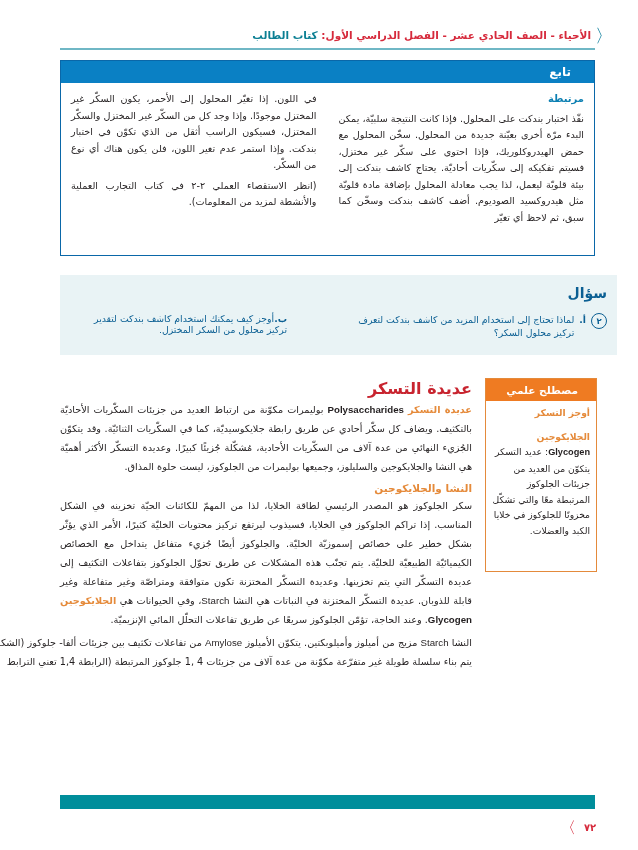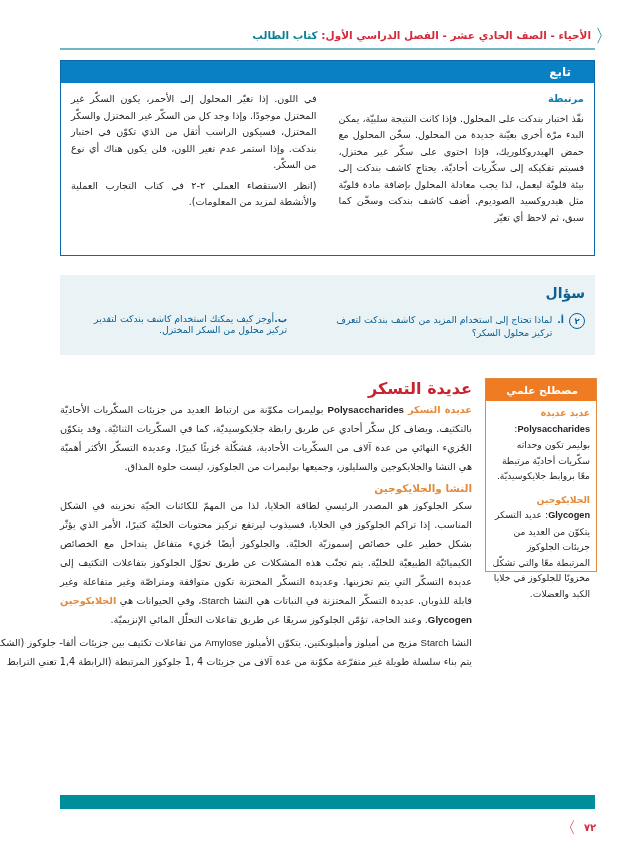--- a/index.html
+++ b/index.html
@@ -14,21 +14,21 @@
 
   .cont-box { position:absolute; left:60px; top:60px; width:533px; height:194px;
               border:1.5px solid #0a67a8; background:#fff; }
   .cont-box .bar { background:#0a80c4; color:#fff; height:22px; font-size:12px;
                    font-weight:bold; padding-right:23px; line-height:22px; }
   .cont-box .cols { display:flex; flex-direction:row; padding:8px 10px; gap:22px; }
   .cont-box .col { flex:1; font-size:9.6px; line-height:16.5px; text-align:justify; }
   .cont-box .col h4 { margin:0 0 3px 0; font-size:10px; color:#0b7fb2; }
   .cont-box .col p { margin:0 0 4px 0; }
 
-  .q-box { position:absolute; left:60px; top:275px; width:535px; height:80px; background:#e9f3f5; }
+  .q-box { position:absolute; left:60px; top:275px; width:535px; height:80px; background:#e9f3f5;padding-left:22px; }
   .q-box .qtitle { position:absolute; right:10px; top:10px; font-size:14px; font-weight:bold; color:#0b5f93; }
   .q-box .qa { position:absolute; right:10px; top:38px; width:250px; font-size:9.3px; line-height:13px; color:#0b5f93; display:flex; }
   .q-box .qa .num { display:inline-block; width:14px; height:14px; border:1.5px solid #0b5f93; border-radius:50%;
                     text-align:center; line-height:14px; font-size:8.5px; margin-left:5px; flex:none; font-weight:bold; }
   .q-box .qa .lbl { font-weight:bold; margin-left:5px; flex:none; }
   .q-box .qb { position:absolute; left:12px; top:38px; width:215px; font-size:9.3px; line-height:11px; color:#0b5f93; }
   .q-box .qb .lbl { font-weight:bold; }
 
   .sidebar { position:absolute; left:485px; top:378px; width:110px; height:192px;
              border:1.5px solid #e48a3b; }
@@ -81,22 +81,21 @@
     <span>لماذا تحتاج إلى استخدام المزيد من كاشف بندكت لتعرف تركيز محلول السكر؟</span>
   </div>
   <div class="qb">
     <span class="lbl">ب.</span><span>أوجز كيف يمكنك استخدام كاشف بندكت لتقدير تركيز محلول من السكر المختزل.</span>
   </div>
 </div>
 
 <div class="sidebar">
   <div class="bar">مصطلح علمي</div>
   <div class="body">
-    <div class="term">عديد عديدة</div>
-    <div><span class="en">Polysaccharides</span><span>: بوليمر تكون وحداته سكّريات أحاديّة مرتبطة معًا بروابط جلايكوسيديّة.</span></div>
+    <div class="term">أوجز التسكر</div>
     <div class="gap"></div>
     <div class="term">الجلايكوجين</div>
     <div><span class="en">Glycogen</span><span>: عديد التسكر يتكوّن من العديد من جزيئات الجلوكوز المرتبطة معًا والتي تشكّل مخزونًا للجلوكوز في خلايا الكبد والعضلات.</span></div>
   </div>
 </div>
 
 <div class="main">
   <h2>عديدة التسكر</h2>
   <p>
     <span class="kw">عديدة التسكر</span>

